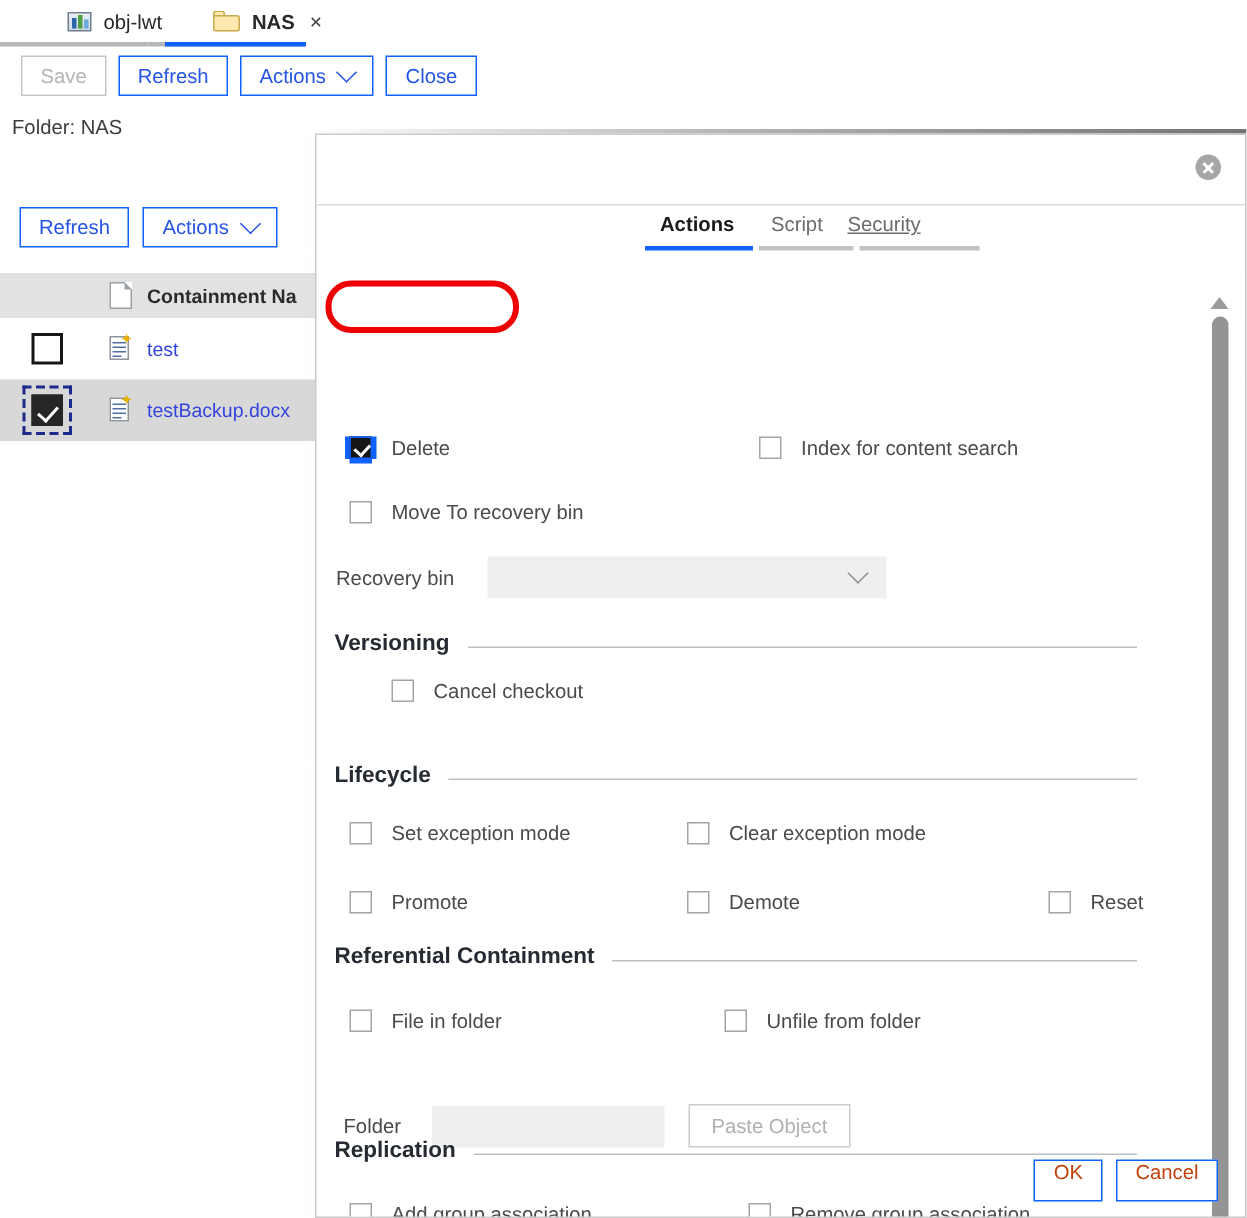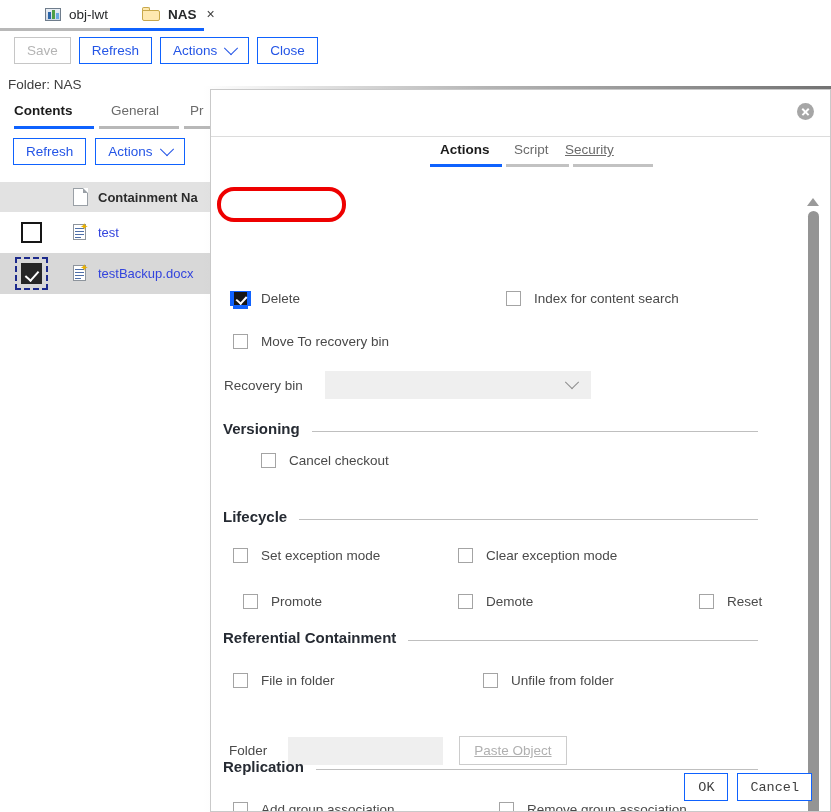--- a/index.html
+++ b/index.html
@@ -507,21 +507,20 @@
     box-sizing: border-box;
     border: 1px solid #cccccc;
     background: #ffffff;
     color: #b0b0b0;
     font-size: 13.5px;
     font-family: "Liberation Sans", sans-serif;
     display: inline-flex;
     align-items: center;
     justify-content: center;
     cursor: default;
-    text-decoration: underline;
   }
 
   
   .dlg-scrollbar {
     position: absolute;
     right: 9px;
     top: 108px;
     width: 15px;
     height: 670px;
   }
@@ -556,25 +555,24 @@
     display: flex;
     gap: 9px;
   }
   .btn-sm {
     height: 28px;
     min-width: 44px;
     padding: 0 12px;
     box-sizing: border-box;
     border: 1px solid #0f62fe;
     background: #ffffff;
-    color: #404040;
+    color: #c2410c;
     font-size: 13.5px;
-    font-family: Liberation Mono, monospace;
+    font-family: Liberation Sans, sans-serif;
     display: inline-flex;
-    align-items: center;
     justify-content: center;
     cursor: pointer;
   }
 
   
   #annotation-highlight {
     position: absolute;
     left: 217px;
     top: 187px;
     width: 129px;
@@ -627,28 +625,20 @@
       <span>Actions</span>
       <span class="caret"></span>
     </div>
     <div class="btn">
       <span>Close</span>
     </div>
   </div>
 
   <div class="folder-label">Folder: NAS</div>
 
-  <div class="subtabs">
-    <div class="subtab active" style="left:14px;">Contents</div>
-    <div class="subtab" style="left:111px;">General</div>
-    <div class="subtab" style="left:190px;">Pr</div>
-    <div class="subtab-underline active" style="left:14px; width:80px;"></div>
-    <div class="subtab-underline" style="left:99px; width:80px;"></div>
-    <div class="subtab-underline" style="left:184px; width:80px;"></div>
-  </div>
 
   <div class="inner-toolbar">
     <div class="btn">
       <span>Refresh</span>
     </div>
     <div class="btn">
       <span>Actions</span>
       <span class="caret"></span>
     </div>
   </div>
@@ -756,21 +746,21 @@
       <span class="sec-rule"></span>
     </div>
     <div class="row" style="left:22px; top:376px;">
       <span class="cb"></span>
       <span class="cb-label">Set exception mode</span>
     </div>
     <div class="row" style="left:247px; top:376px;">
       <span class="cb"></span>
       <span class="cb-label">Clear exception mode</span>
     </div>
-    <div class="row" style="left:22px; top:422px;margin-left:10px;">
+    <div class="row" style="left:22px; top:422px;">
       <span class="cb"></span>
       <span class="cb-label">Promote</span>
     </div>
     <div class="row" style="left:247px; top:422px;">
       <span class="cb"></span>
       <span class="cb-label">Demote</span>
     </div>
     <div class="row" style="left:488px; top:422px;">
       <span class="cb"></span>
       <span class="cb-label">Reset</span>

